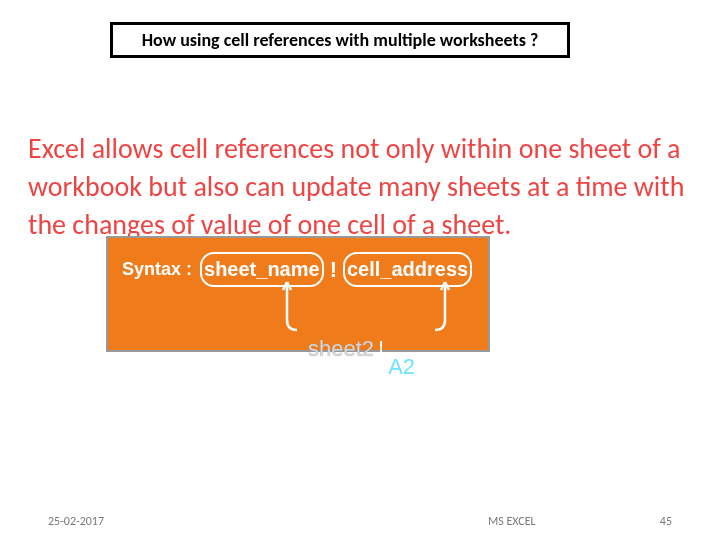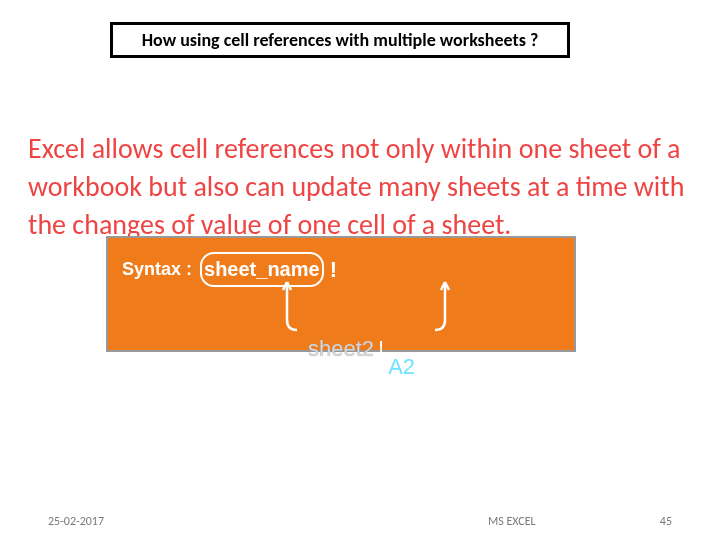--- a/index.html
+++ b/index.html
@@ -30,21 +30,21 @@
     width: 660px;
     font-size: 28px;
     line-height: 1.35;
     color: #ef4444;
     margin-top: 30px;
   }
   .diagram {
     position: absolute;
     top: 236px;
     left: 106px;
-    width: 470px;
+    width: 384px;
     height: 116px;
     background: #f07b1a;
     border: 2px solid #999;
     color: #fff;
     font-family: Arial, sans-serif;
   }
   .syntax-row {
     position: absolute;
     top: 14px;
     left: 14px;
@@ -118,20 +118,21 @@
 
 <div class="title-box">How using cell references with multiple worksheets ?</div>
 
 <div class="body-text">Excel allows cell references not only within one sheet of a workbook but also can update many sheets at a time with the changes of value of one cell of a sheet.</div>
 
 <div class="diagram">
   <div class="syntax-row">
     <span class="syntax-label">Syntax :</span>
     <span class="rounded">sheet_name</span>
     <span class="bang-top">!</span>
+    <span class="rounded">cell_address</span>
   </div>
 
   <div class="connector left">
     <svg viewBox="0 0 22 54">
       <path d="M11 2 L11 40 Q11 50 21 50" stroke="#fff" stroke-width="2.5" fill="none"></path>
       <path d="M11 2 L7 10 M11 2 L15 10" stroke="#fff" stroke-width="2.5" fill="none"></path>
     </svg>
   </div>
   <div class="connector right">
     <svg viewBox="0 0 22 54">

